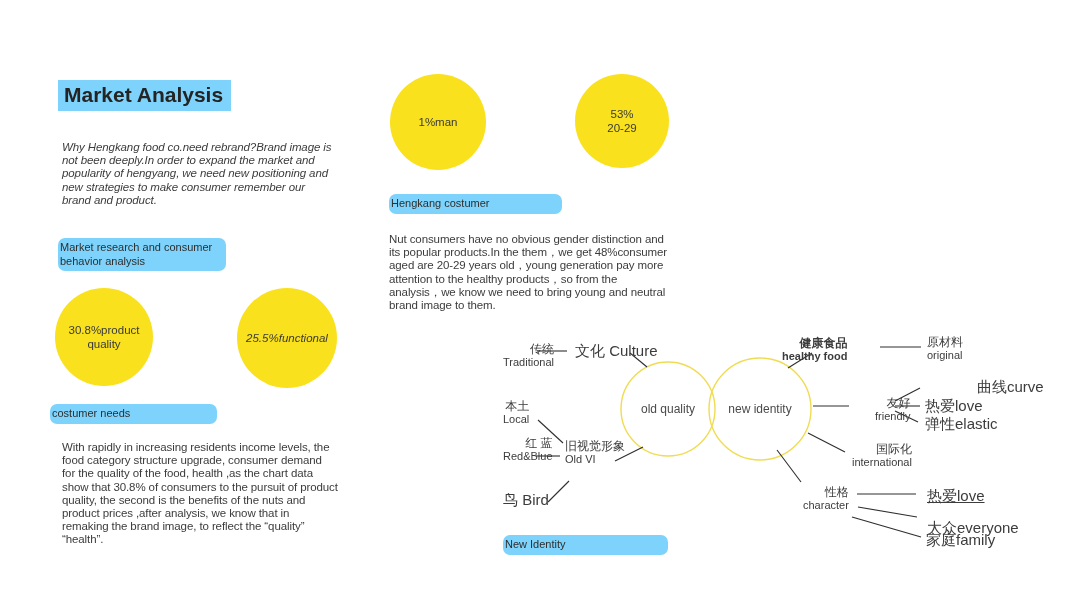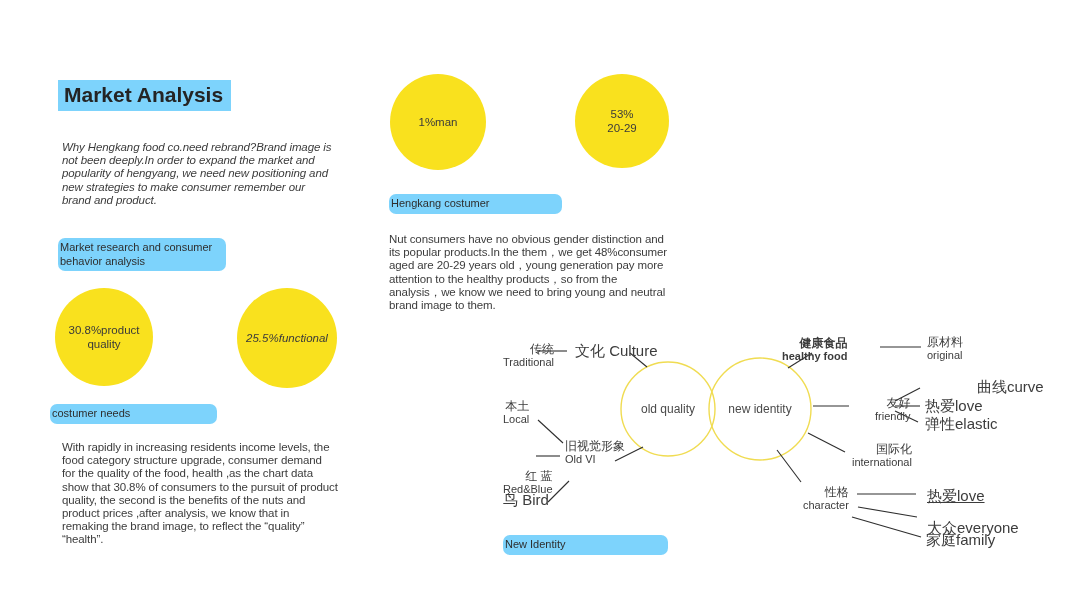--- a/index.html
+++ b/index.html
@@ -101,21 +101,21 @@
 
   <div class="node" style="left:503px; top:343px;">
     <div class="zh">传统</div>
     <div class="en">Traditional</div>
   </div>
   <div class="node single" style="left:575px; top:344px;">文化 Culture</div>
   <div class="node" style="left:503px; top:400px;">
     <div class="zh">本土</div>
     <div class="en">Local</div>
   </div>
-  <div class="node" style="left:503px; top:470px;">
+  <div class="node" style="left:503px; top:437px;">
     <div class="zh">红 蓝</div>
     <div class="en">Red&amp;Blue</div>
   </div>
   <div class="node" style="left:565px; top:440px;">
     <div class="zh">旧视觉形象</div>
     <div class="en">Old VI</div>
   </div>
   <div class="node single" style="left:503px; top:493px;">鸟 Bird</div>
 
   <div class="node" style="left:782px; top:337px;font-weight:bold;">

